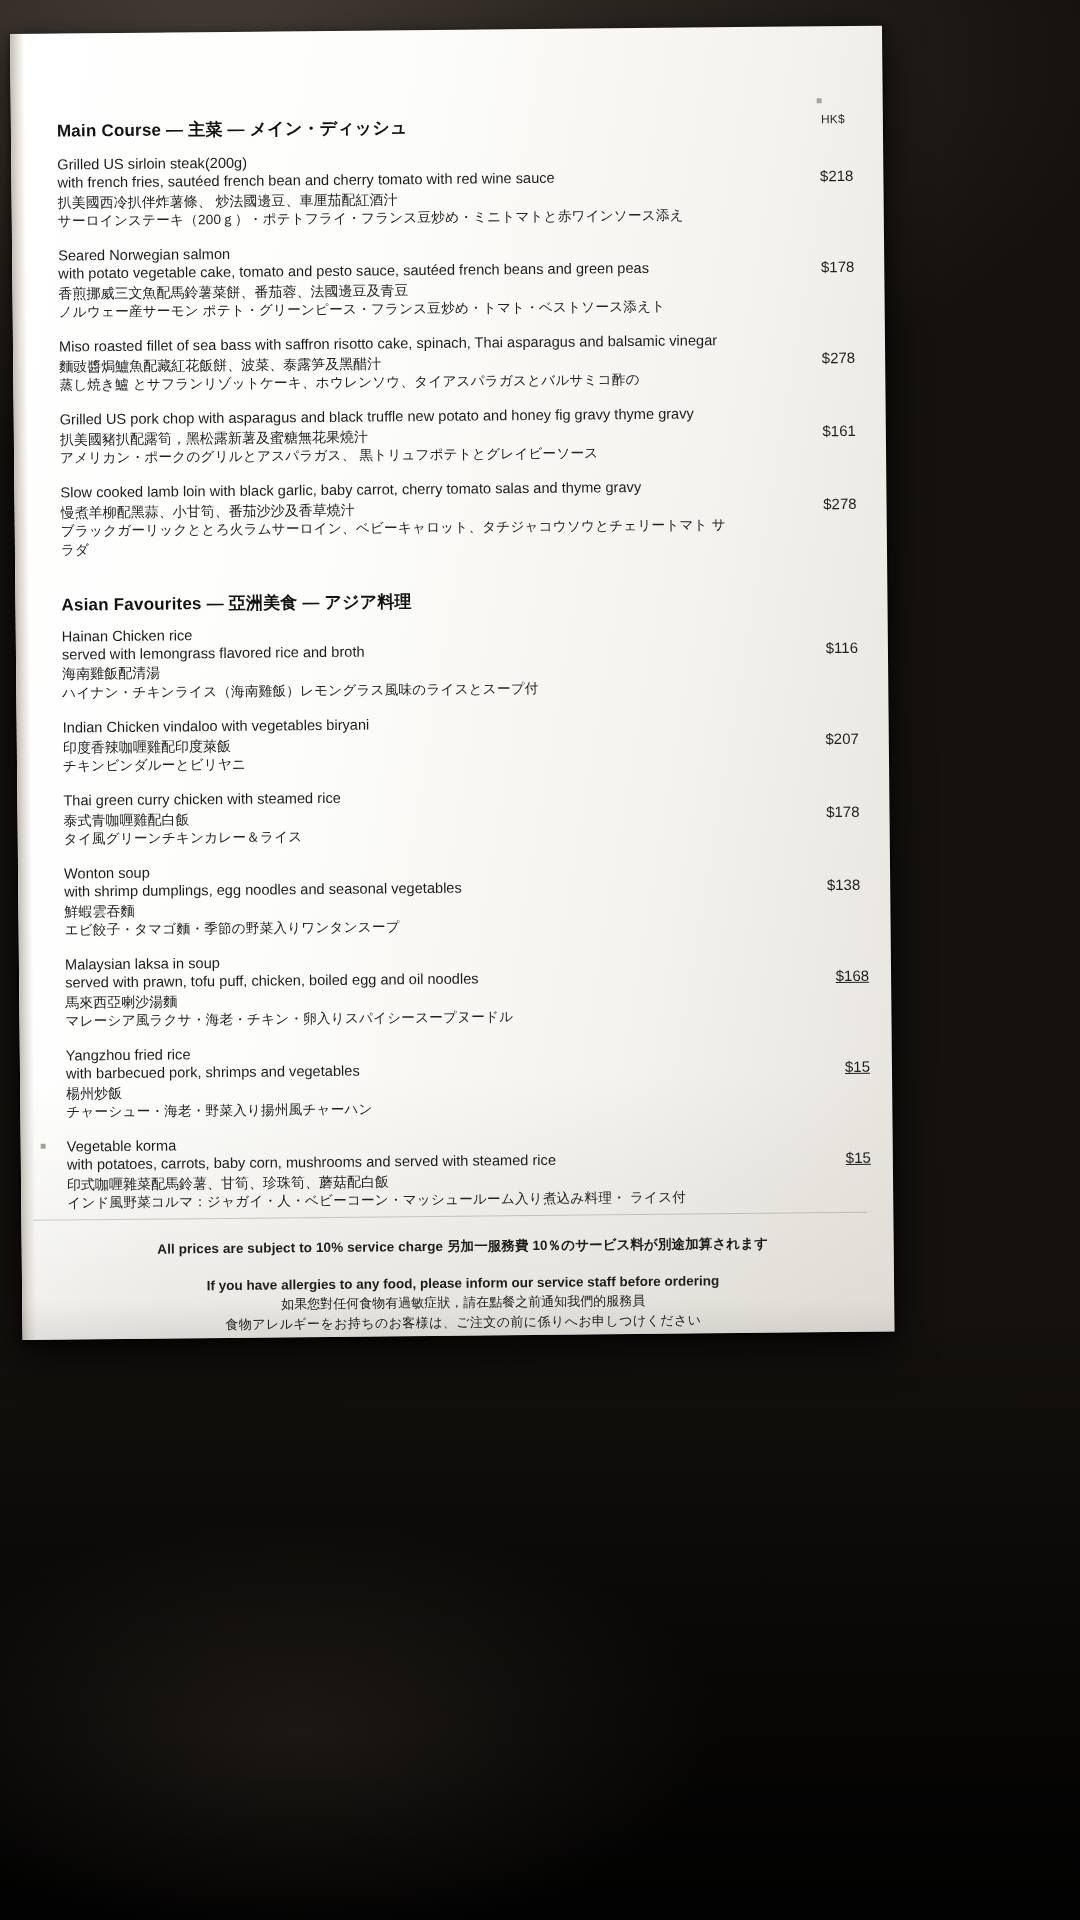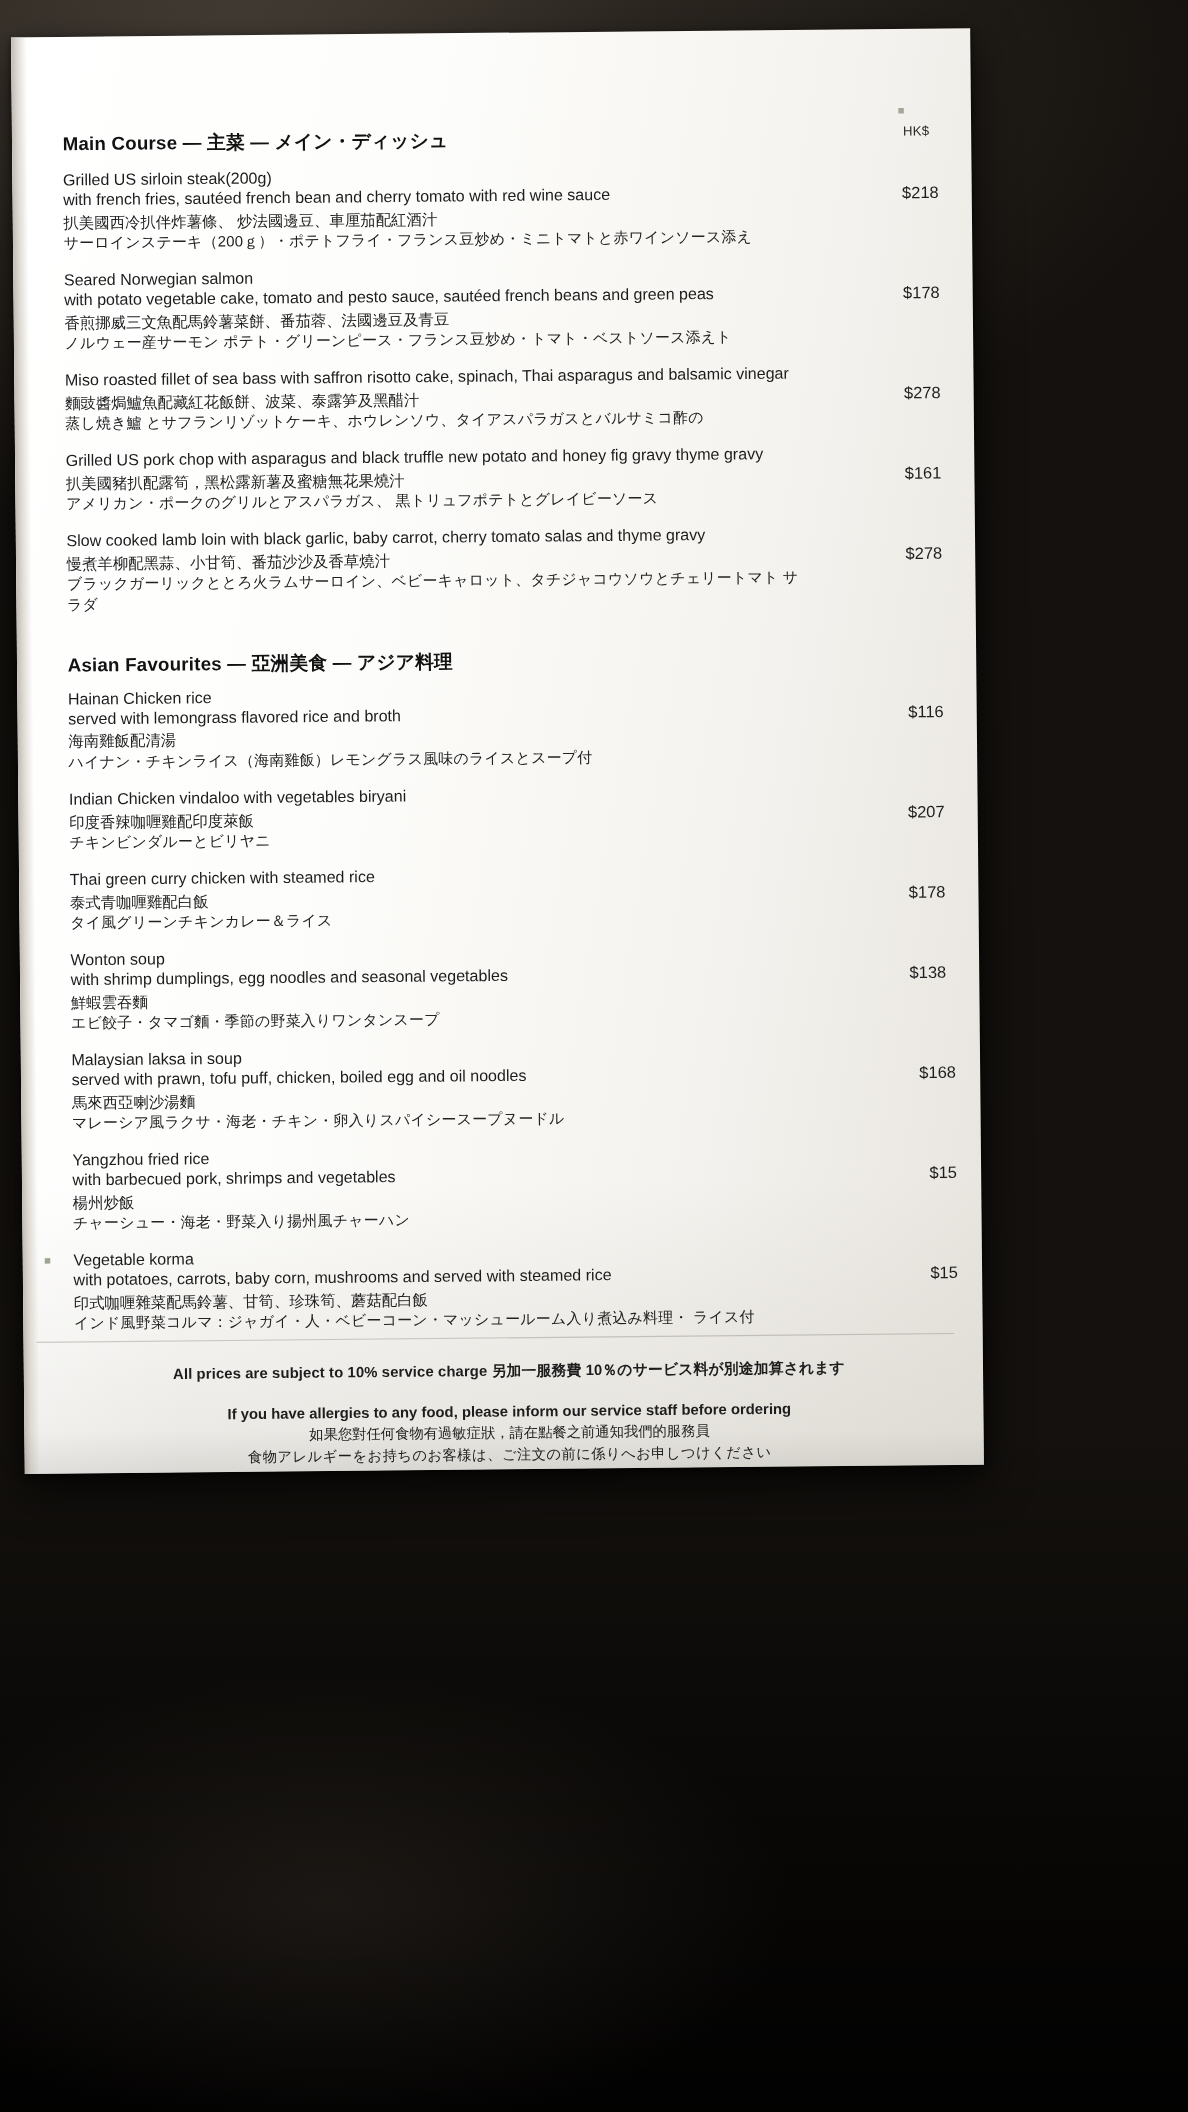--- a/index.html
+++ b/index.html
@@ -127,21 +127,21 @@
     position: absolute;
     right: -8px;
     top: 0;
     font-size: 15px;
     color: #1f1f1f;
     white-space: nowrap;
     margin-top: 18px;
   }
 
   
-  .price.clip { right: -16px; }
+  .price.clip { right: -16px; text-decoration: underline; }
 
   
   #footer {
     position: absolute;
     left: 46px;
     right: 36px;
     top: 1208px;
     text-align: center;
     color: #1d1d1d;
   }

